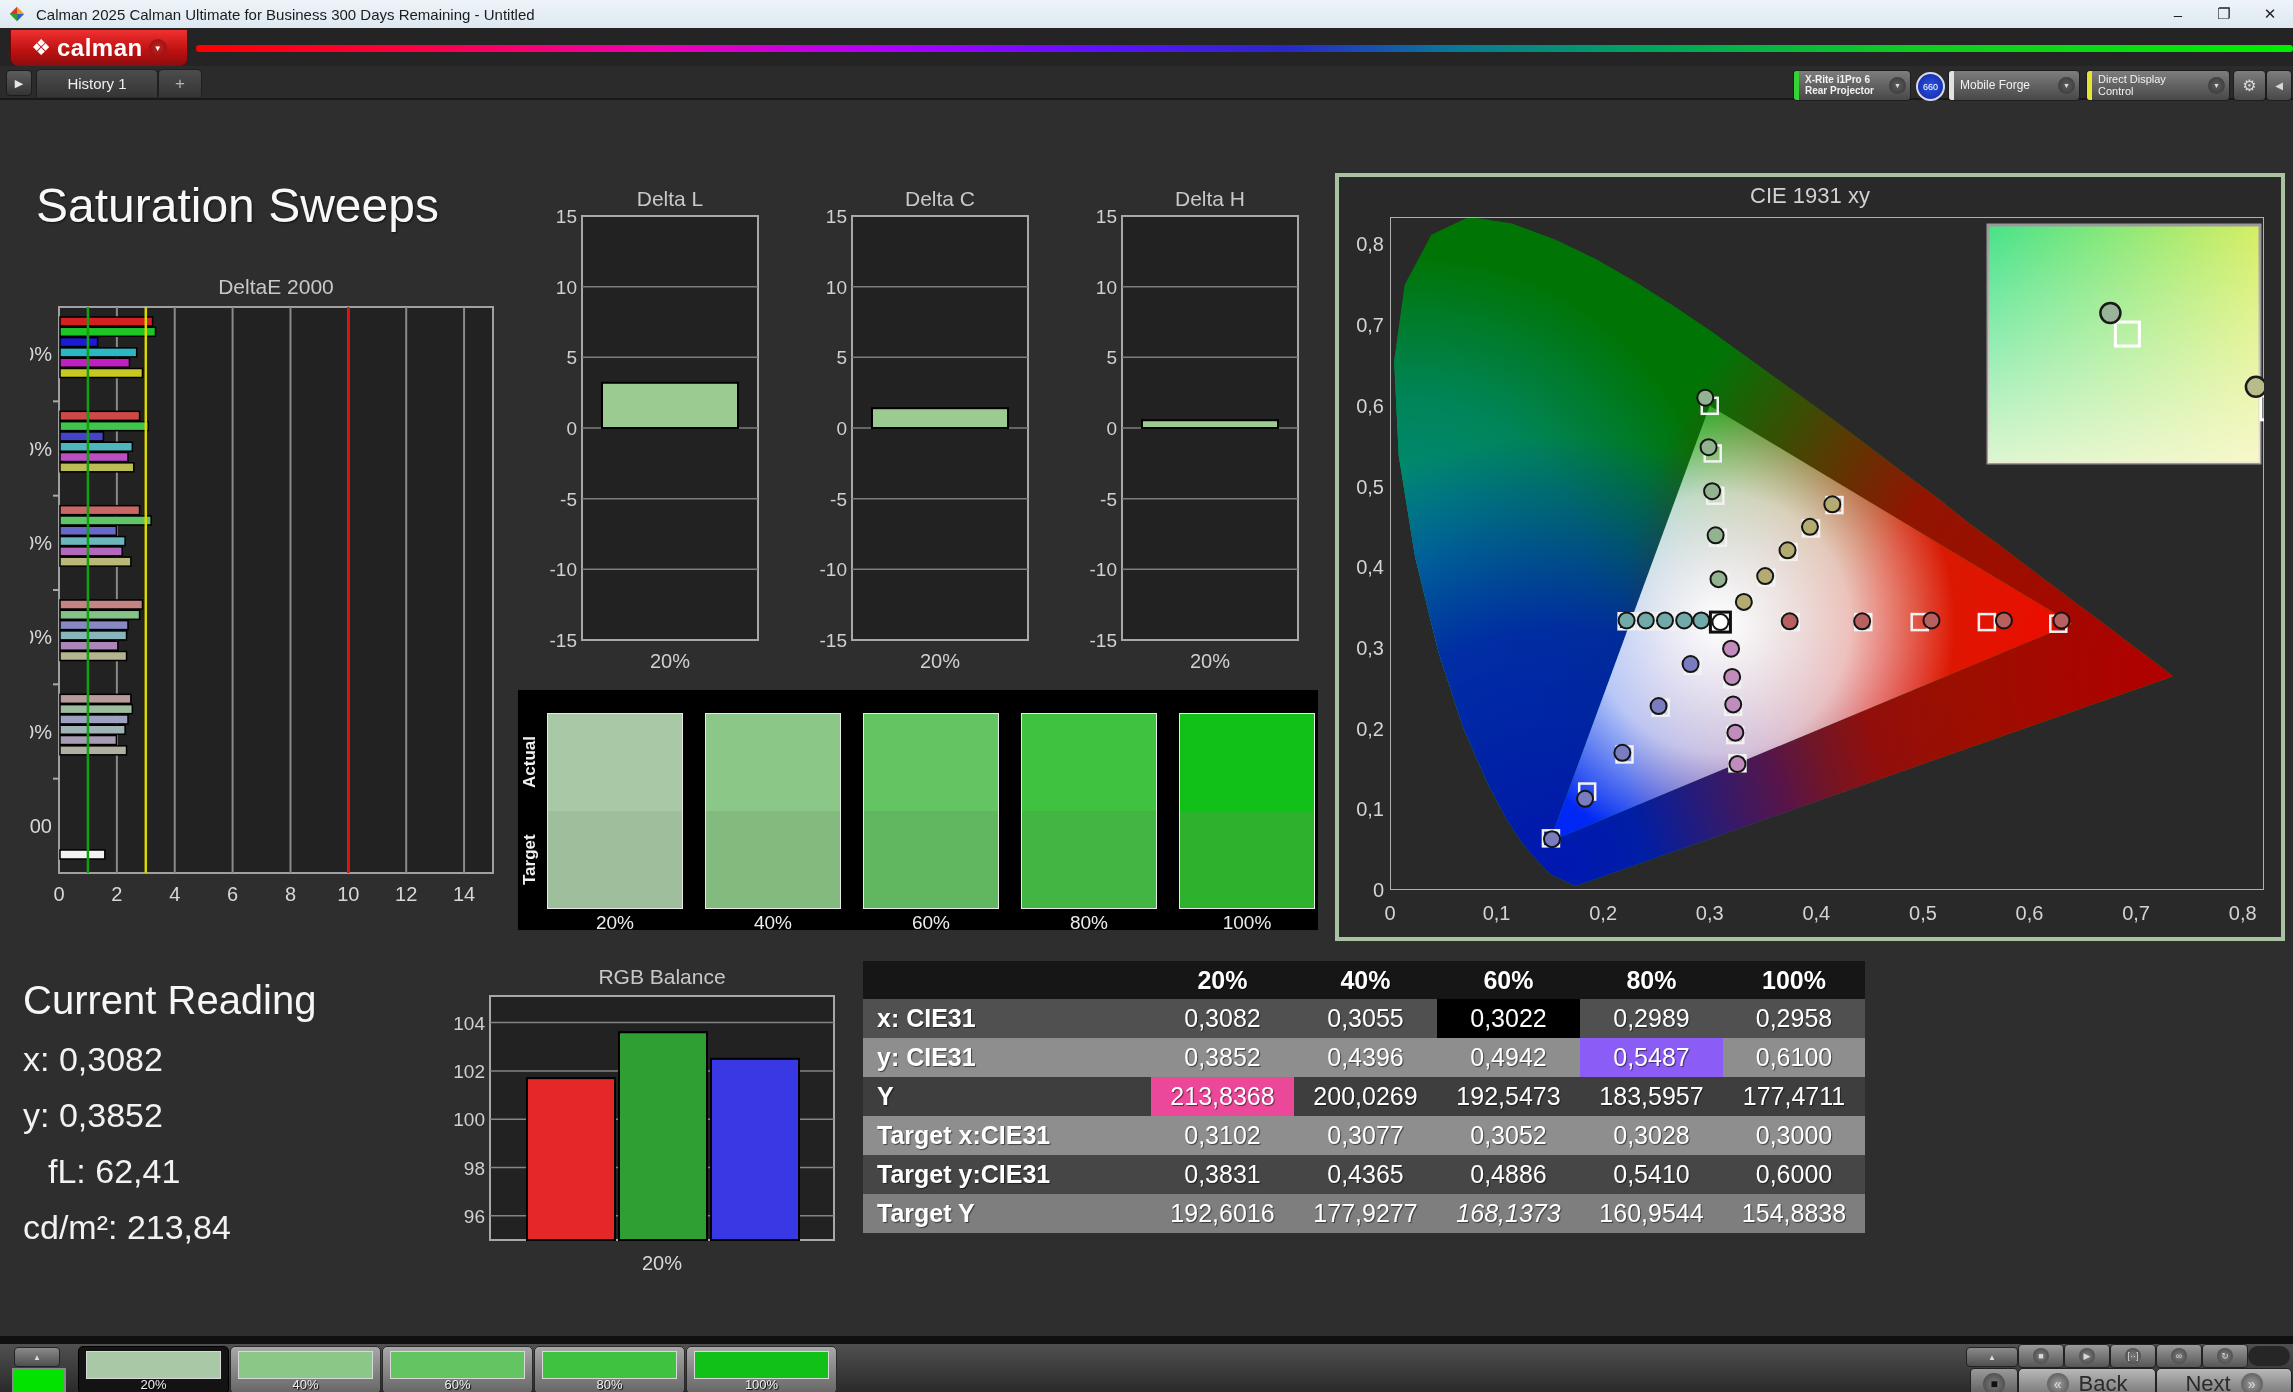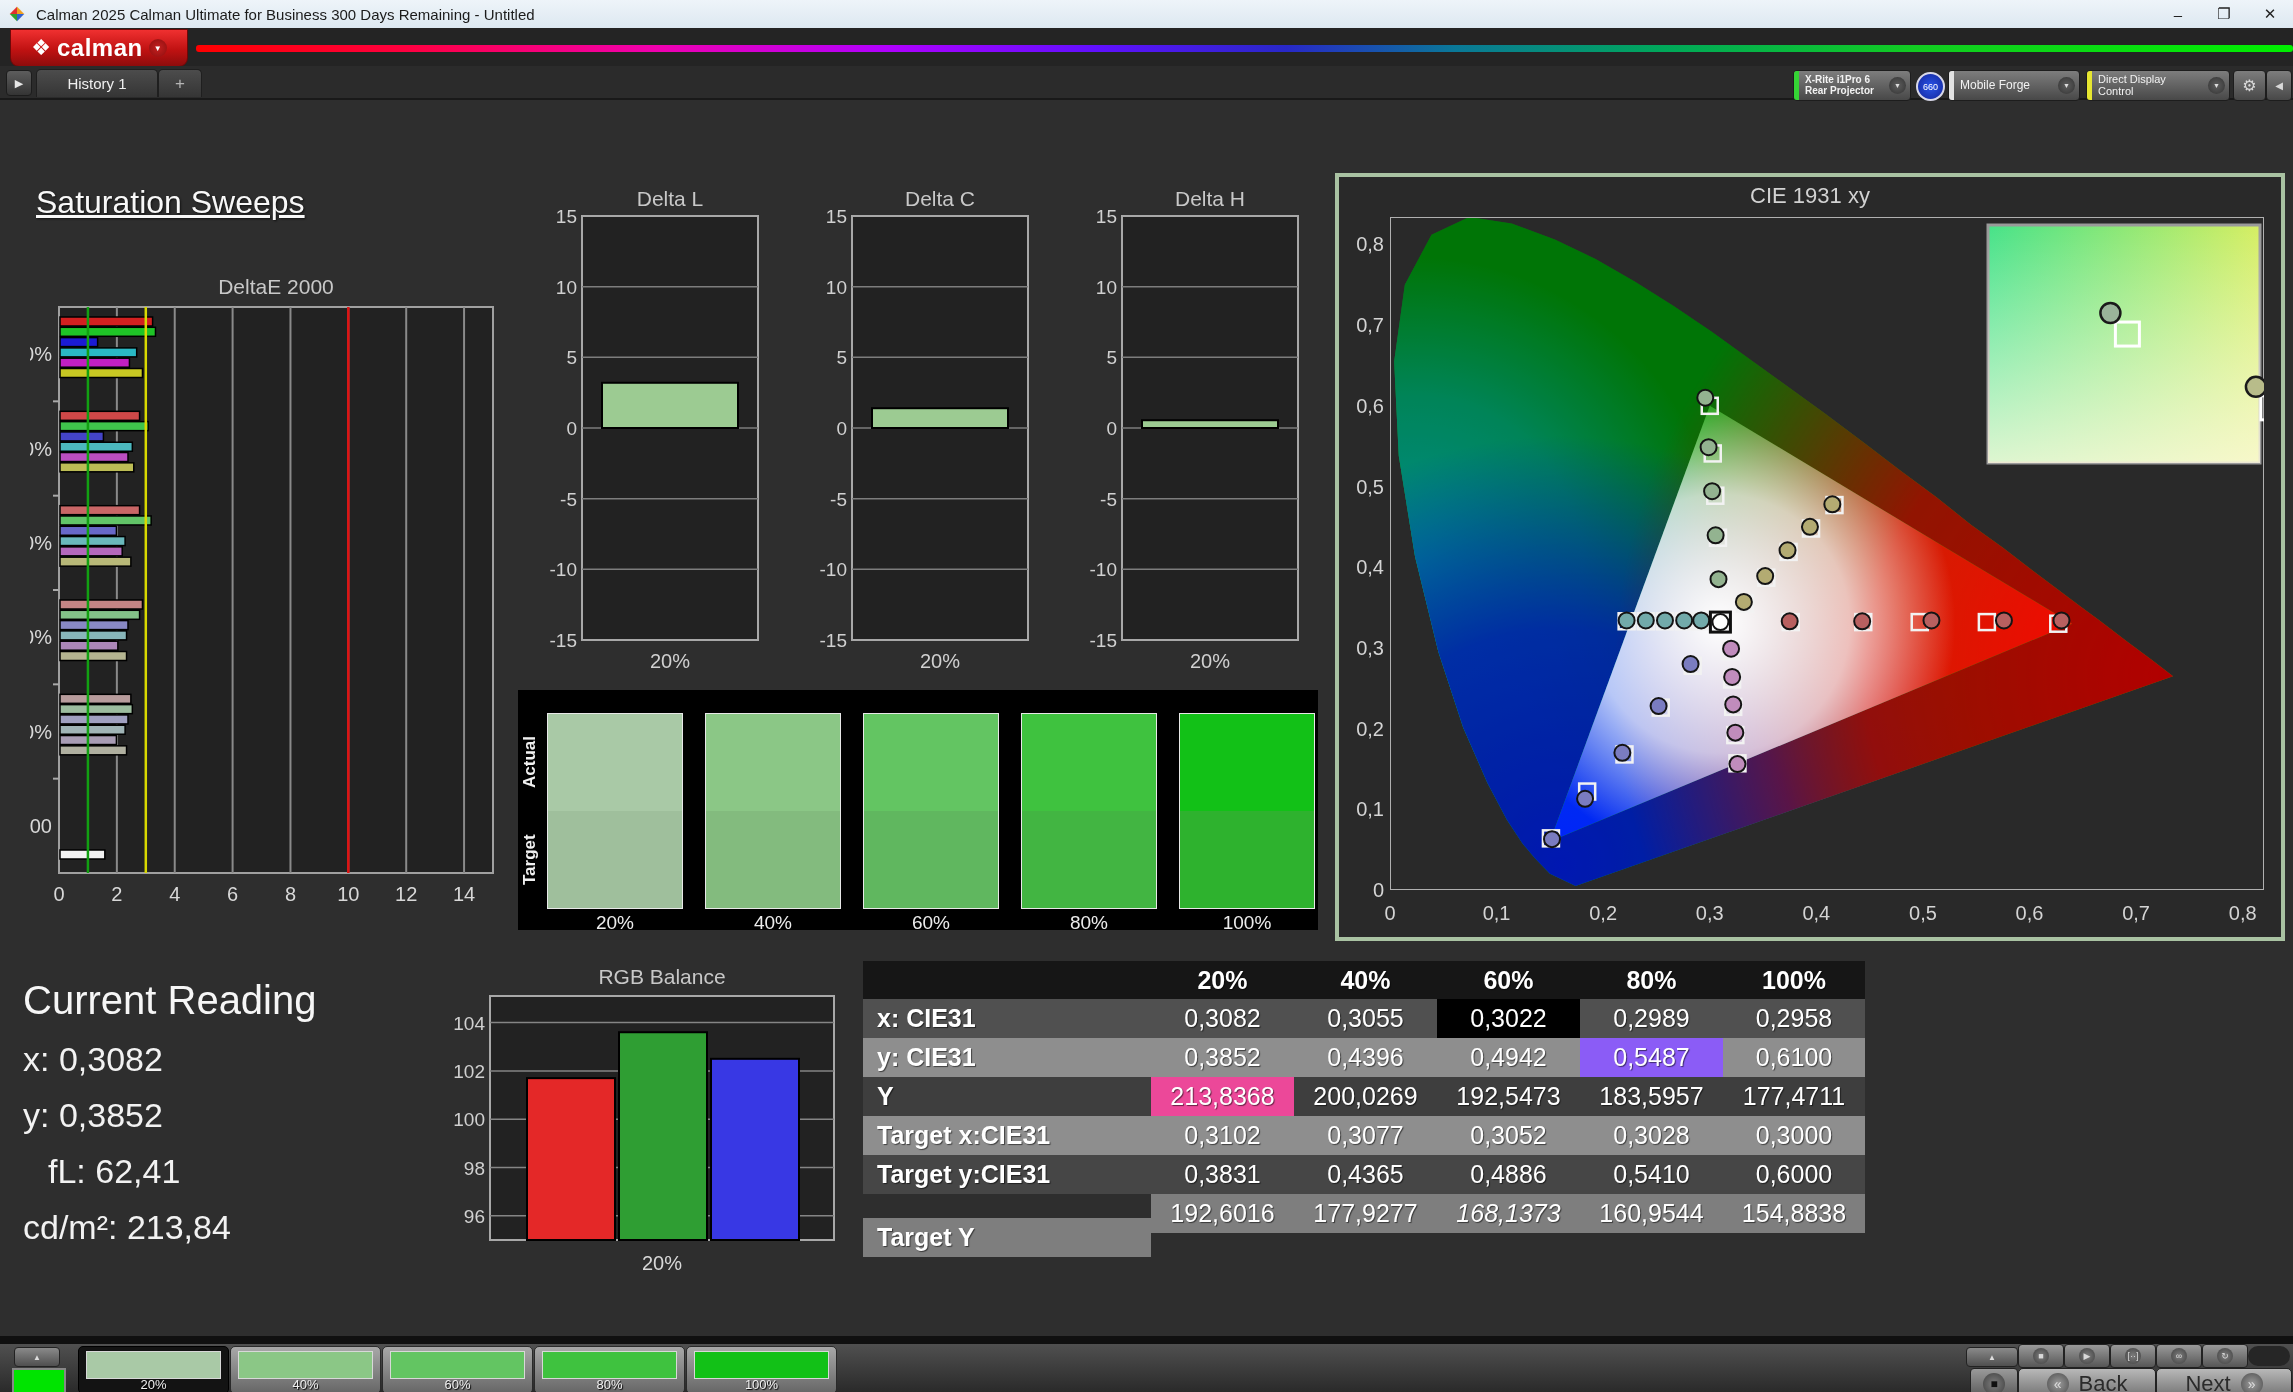--- a/index.html
+++ b/index.html
@@ -42,22 +42,22 @@
   .dd .caret{width:17px;height:17px;margin-right:4px;border-radius:50%;flex:none;
     background:radial-gradient(#5e5e5e,#333);color:#ddd;font-size:7px;
     display:flex;align-items:center;justify-content:center;}
   .badge{position:absolute;top:6px;width:25px;height:25px;border-radius:50%;
     background:radial-gradient(#2a55e8,#12249a);border:2px solid #d8d8e8;color:#fff;
     font-size:9px;display:flex;align-items:center;justify-content:center;}
   .sq-btn{position:absolute;top:4px;height:29px;border-radius:4px;border:1px solid #1d1d1d;
     background:linear-gradient(#7d7d7d,#484848);color:#d8d8d8;
     display:flex;align-items:center;justify-content:center;}
   
-  .page-title{position:absolute;left:36px;top:184px;font-size:32px;color:#f8f8f8;
-    text-shadow:1px 1px 2px #111;text-decoration:underline;}
+  .page-title{position:absolute;left:36px;top:178px;font-size:48px;color:#f8f8f8;
+    text-shadow:1px 1px 2px #111;}
   .cr-title{position:absolute;left:23px;top:978px;font-size:40px;color:#f6f6f6;}
   .cr-line{position:absolute;left:23px;font-size:34px;color:#f2f2f2;}
   
   .chart{position:absolute;}
   .chart svg{display:block;}
   .axis-label{position:absolute;color:#d4d4d4;font-size:20px;}
   
   .swpanel{position:absolute;left:518px;top:690px;width:800px;height:240px;background:#000;}
   .sw-rowlabel{position:absolute;left:2px;width:24px;color:#f0f0f0;font-size:17px;font-weight:bold;
     writing-mode:vertical-rl;transform:rotate(180deg);text-align:center;}
@@ -549,21 +549,21 @@
       </div>
       <div class="mrow">
         <div class="mcell lbl" style="width: 288px; height: 39px; background: rgb(70, 70, 70);">Target y:CIE31</div>
         <div class="mcell" style="width: 143px; height: 39px; background: rgb(70, 70, 70);">0,3831</div>
         <div class="mcell" style="width: 143px; height: 39px; background: rgb(70, 70, 70);">0,4365</div>
         <div class="mcell" style="width: 143px; height: 39px; background: rgb(70, 70, 70);">0,4886</div>
         <div class="mcell" style="width: 143px; height: 39px; background: rgb(70, 70, 70);">0,5410</div>
         <div class="mcell" style="width: 142px; height: 39px; background: rgb(70, 70, 70);">0,6000</div>
       </div>
       <div class="mrow">
-        <div class="mcell lbl" style="width: 288px; height: 39px; background: rgb(126, 126, 126); margin-top: 24px;">Target Y</div>
+        <div class="mcell lbl" style="width: 288px; height: 39px; background: rgb(126, 126, 126);">Target Y</div>
         <div class="mcell" style="width: 143px; height: 39px; background: rgb(126, 126, 126);">192,6016</div>
         <div class="mcell" style="width: 143px; height: 39px; background: rgb(126, 126, 126);">177,9277</div>
         <div class="mcell" style="width: 143px; height: 39px; background: rgb(126, 126, 126); font-style: italic;">168,1373</div>
         <div class="mcell" style="width: 143px; height: 39px; background: rgb(126, 126, 126);">160,9544</div>
         <div class="mcell" style="width: 142px; height: 39px; background: rgb(126, 126, 126);">154,8838</div>
       </div>
     </div>
 
   <div class="bottombar">
     <div class="bb-up">▲</div>

